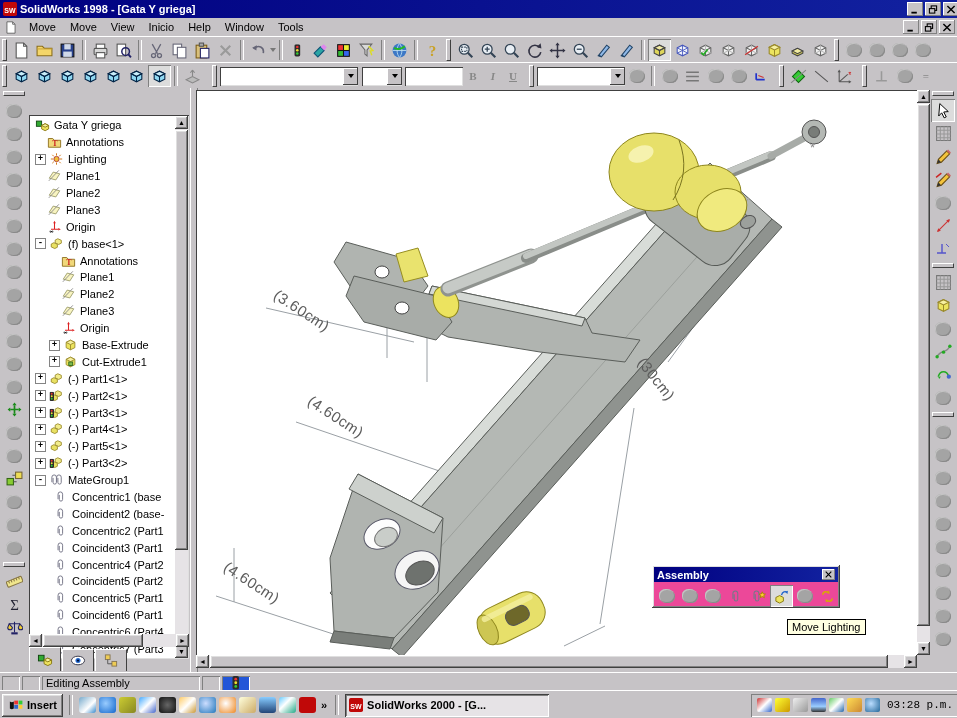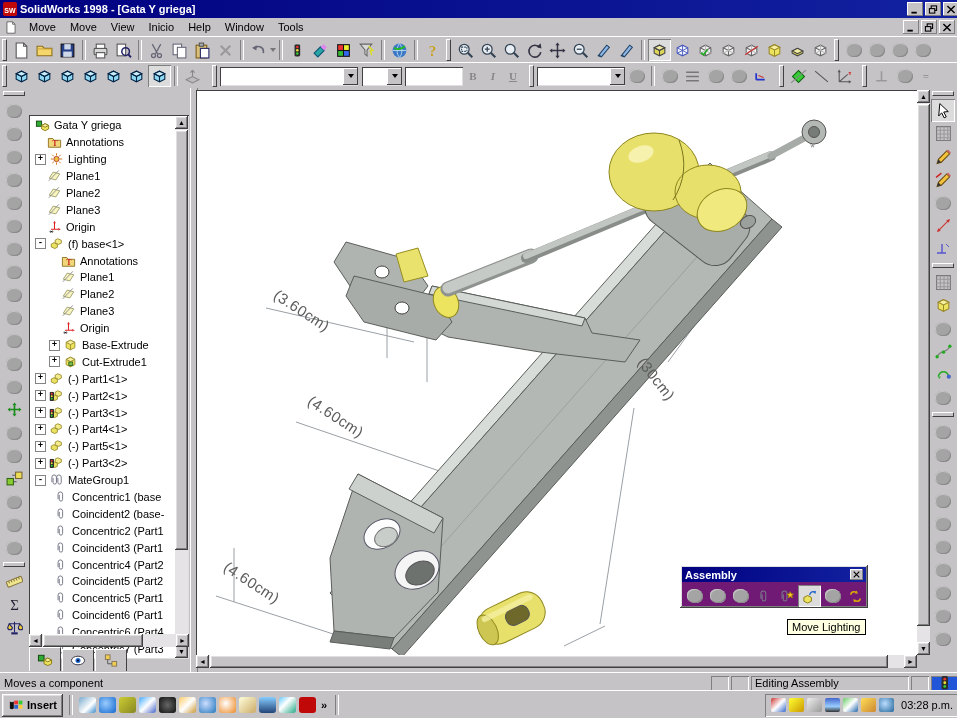--- a/index.html
+++ b/index.html
@@ -57,41 +57,41 @@
   .treetabs{position:absolute;left:1px;top:560px;width:160px;height:23px;display:flex;align-items:flex-end;}
   .ttab{width:30px;height:21px;background:#c6c3c6;border:1px solid #404040;border-bottom:none;border-top-color:#fff;border-left-color:#fff;
     display:flex;align-items:center;justify-content:center;margin-right:1px;}
   .ttab svg{width:16px;height:15px;}
   .ttab.on{height:23px;background:#c6c3c6;}
   
   .viewport{position:absolute;left:196px;top:90px;width:721px;height:565px;background:#fff;box-shadow:inset 1px 1px 0 #404040;}
   .dim{position:absolute;color:#5c5c5c;font-size:15px;letter-spacing:.5px;transform-origin:0 0;white-space:nowrap;}
   .splitter{position:absolute;left:190px;top:88px;width:6px;height:584px;background:#c6c3c6;border-left:1px solid #fff;border-right:1px solid #808080;}
   
-  .floatbar{position:absolute;left:680px;top:565px;width:188px;height:43px;background:#701a75;}
+  .floatbar{position:absolute;left:652px;top:565px;width:188px;height:43px;background:#ec4899;}
   .fb-title{height:15px;background:linear-gradient(90deg,#000080,#1222a0);display:flex;align-items:center;color:#fff;font-weight:bold;padding:0 3px;margin:2px;}
   .fb-x{margin-left:auto;width:13px;height:11px;background:#c6c3c6;display:flex;align-items:center;justify-content:center;}
   .fb-x svg{width:7px;height:7px;}
   .fb-row{display:flex;align-items:center;padding:1px 3px;}
   .tooltip{position:absolute;left:787px;top:619px;background:#ffffe1;border:1px solid #000;padding:1px 4px;font-size:11px;white-space:nowrap;}
   
   .statusbar{position:absolute;left:0;top:672px;width:957px;height:18px;display:flex;align-items:center;gap:2px;padding:1px 2px;border-top:1px solid #fff;}
   .spane{height:15px;display:flex;align-items:center;padding:0 4px;box-shadow:inset 1px 1px 0 #808080,inset -1px -1px 0 #fff;}
   
   .taskbar{position:absolute;left:0;top:690px;width:957px;height:28px;background:#c6c3c6;border-top:1px solid #fff;display:flex;align-items:center;padding:0 2px;gap:3px;}
   .startbtn{height:23px;display:flex;align-items:center;gap:3px;padding:0 6px;font-weight:bold;flex:none;}
   .startbtn svg{width:16px;height:14px;}
   .ql{width:17px;height:16px;border-radius:3px;flex:none;}
   .chev{font-weight:bold;color:#000;flex:none;padding:0 2px;}
   .taskbtn{height:23px;width:196px;display:flex;align-items:center;gap:4px;padding:0 4px;background:#e6e3e6;
     box-shadow:inset 1px 1px 0 #404040,inset -1px -1px 0 #fff,inset 2px 2px 0 #808080;font-weight:bold;flex:none;overflow:hidden;white-space:nowrap;}
   .taskbtn svg{width:14px;height:14px;flex:none;}
   .tray{margin-left:auto;height:23px;display:flex;align-items:center;gap:3px;padding:0 6px;box-shadow:inset 1px 1px 0 #808080,inset -1px -1px 0 #fff;flex:none;}
   .tico{width:15px;height:14px;border-radius:2px;flex:none;}
-  .clock{padding-left:4px;}
+  .clock{padding-left:4px;font-family:Liberation Mono, monospace;}
 </style>
 </head>
 <body>
 
 <svg width="0" height="0" style="position:absolute" aria-hidden="true">
 <defs>
 <symbol id="sw" viewBox="0 0 16 16">
         <rect width="16" height="16" rx="2" fill="#c00808"></rect>
         <text x="8" y="12" font-size="8" font-weight="bold" fill="#fff" text-anchor="middle" font-family="Liberation Sans,sans-serif">SW</text>
       </symbol>
@@ -1299,21 +1299,20 @@
       <span class="tb sm">
           <svg>
             <use href="#rtc"></use>
           </svg>
         </span>
     </div>
   </div>
   <div class="tooltip">Move Lighting</div>
 
   <div class="statusbar">
-    <span style="flex:1;padding-left:2px;">Moves a component</span>
     <span class="spane" style="width:10px;"></span>
     <span class="spane" style="width:10px;"></span>
     <span class="spane" style="width:150px;">
         <span>Editing Assembly</span>
       </span>
     <span class="spane" style="width:10px;"></span>
     <span class="spane" style="width:20px;background:#2256d8;justify-content:center;">
         <svg style="width:8px;height:14px;">
           <use href="#tlm"></use>
         </svg>
@@ -1335,20 +1334,26 @@
     <span class="ql" style="background:radial-gradient(circle,#666,#111);"></span>
     <span class="ql" style="background:linear-gradient(135deg,#fc6,#fff 50%,#c93);"></span>
     <span class="ql" style="background:radial-gradient(circle at 40% 40%,#cdf,#27b);"></span>
     <span class="ql" style="background:radial-gradient(circle at 40% 40%,#fff,#e82);"></span>
     <span class="ql" style="background:linear-gradient(135deg,#ffd,#ca6);"></span>
     <span class="ql" style="background:linear-gradient(180deg,#8cf,#247);"></span>
     <span class="ql" style="background:linear-gradient(135deg,#6cf,#fff 40%,#2a8);"></span>
     <span class="ql" style="background:#c00808;display:flex;align-items:center;justify-content:center;"></span>
     <span class="chev">»</span>
     <span class="sep"></span>
+    <span class="taskbtn">
+      <svg>
+          <use href="#sw"></use>
+        </svg>
+      <span>SolidWorks 2000 - [G...</span>
+    </span>
     <span class="tray">
       <span class="tico" style="background:linear-gradient(135deg,#c33,#fff 50%,#36c);"></span>
       <span class="tico" style="background:linear-gradient(135deg,#ff3,#c90);"></span>
       <span class="tico" style="background:linear-gradient(135deg,#eee,#999);"></span>
       <span class="tico" style="background:linear-gradient(180deg,#46c,#9cf 60%,#333);"></span>
       <span class="tico" style="background:linear-gradient(135deg,#6c6,#fff 50%,#26a);"></span>
       <span class="tico" style="background:linear-gradient(135deg,#fd5,#c83);"></span>
       <span class="tico" style="background:radial-gradient(circle at 40% 40%,#bdf,#269);"></span>
       <span class="clock">03:28 p.m.</span>
     </span>

